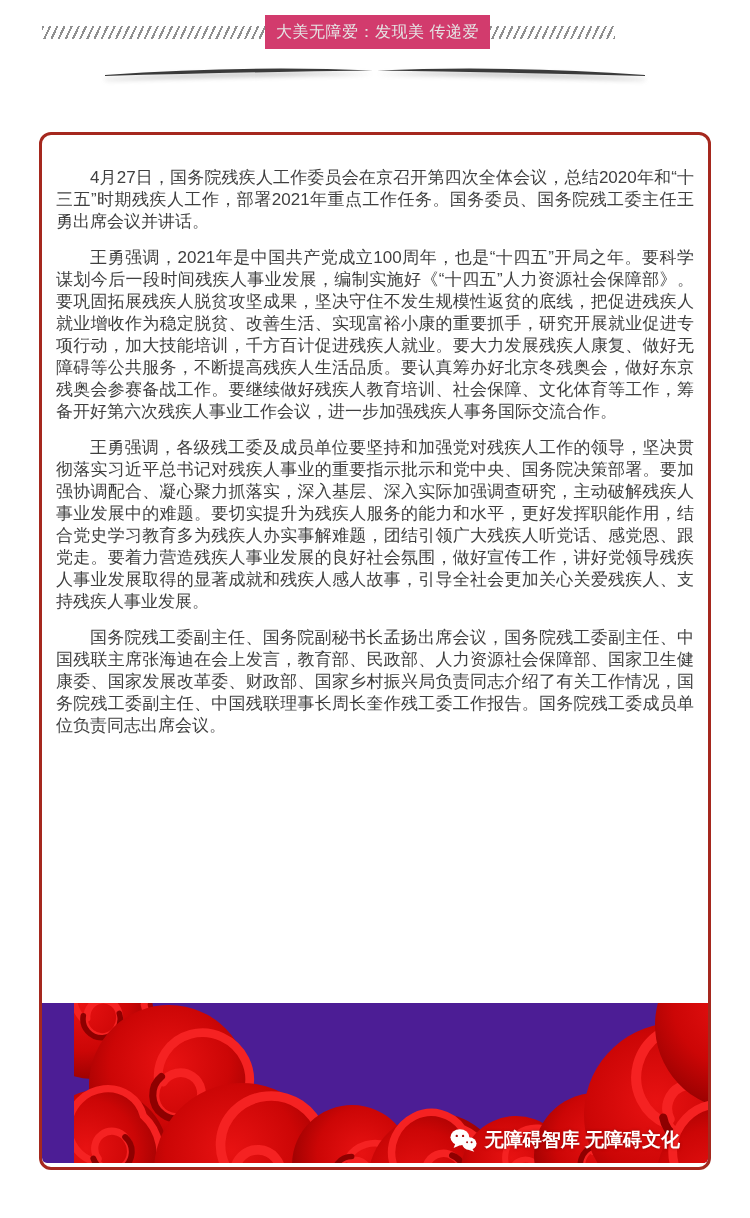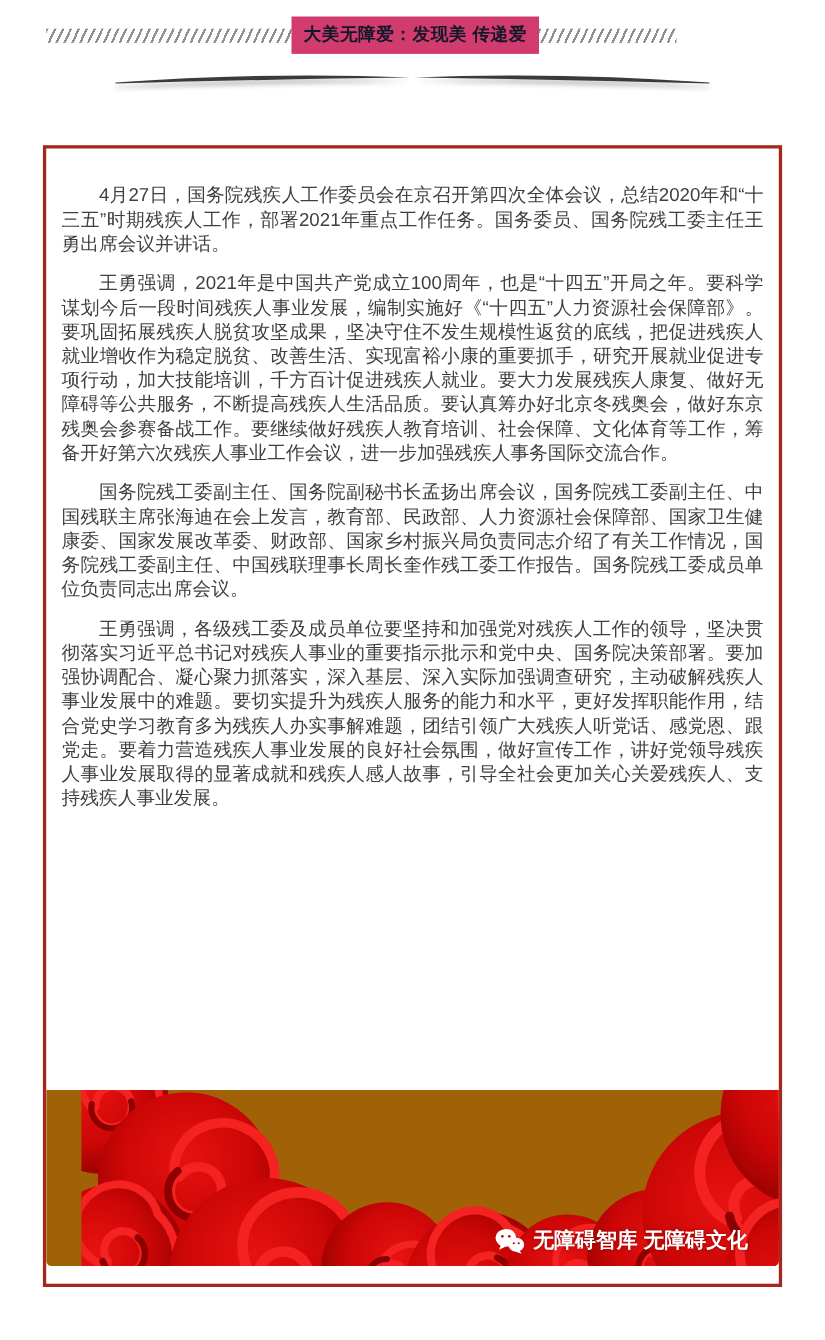--- a/index.html
+++ b/index.html
@@ -21,52 +21,52 @@
     margin:14px 0 0 42px;height:36px;
   }
   .hatch{
     height:13px;
     background:repeating-linear-gradient(115deg,
       #8f8f8f 0, #8f8f8f 2px, transparent 2px, transparent 6.5px);
   }
   .hatch-left{width:223px;}
   .hatch-right{width:125px;}
   .banner{
-    background:var(--pink);color:#0f172a;
-    font-weight:bold;font-size:16px;line-height:34px;height:34px;
+    background:var(--pink);color:#e5e5e5;
+    font-weight:normal;font-size:16px;line-height:34px;height:34px;
     padding:0 11px;white-space:nowrap;letter-spacing:0.5px;
   }
   
   .swoosh{display:block;margin:8px auto 0;}
   
   .card{
     width:672px;height:1038px;
     margin:44px auto 0;
     border:3px solid var(--border-red);
-    border-radius:0;
+    border-radius:12px;
     padding:32px 14px 0;
     display:flex;flex-direction:column;
     background:#fff;
     overflow:hidden;
   }
   .article p{
     margin:0 0 14px;
     text-indent:2em;
     font-size:17px;line-height:22px;
     color:var(--text);
     text-align:justify;
   }
   
   .flower{
     position:relative;
-    margin:auto -14px 16px;
+    margin:auto -14px 4px;
     height:160px;
     border-radius:0 0 5px 5px;
     overflow:hidden;
-    background:#a16207;
+    background:#4c1d95;
     padding-left:32px;
   }
   .flower svg.roses{display:block;width:666px;height:160px;}
   .brand{
     position:absolute;right:28px;bottom:10px;
     display:flex;align-items:center;gap:8px;
     color:#fff;font-size:19px;font-weight:bold;
     text-shadow:0 0 3px rgba(100,0,0,.6);
     white-space:nowrap;
   }
@@ -91,22 +91,22 @@
   <path d="M550,18 Q410,8 282,13 Q410,15 550,19 Z" fill="#777" filter="url(#blurSoft)" opacity="0.55" transform="translate(0,3)"></path>
   <path d="M10,17 Q150,7 278,12.5 Q150,14 10,18 Z" fill="#3a3a3a"></path>
   <path d="M550,17 Q410,7 282,12.5 Q410,14 550,18 Z" fill="#3a3a3a"></path>
 </svg>
 
 <div class="card">
 
   <div class="article">
       <p>4月27日，国务院残疾人工作委员会在京召开第四次全体会议，总结2020年和“十三五”时期残疾人工作，部署2021年重点工作任务。国务委员、国务院残工委主任王勇出席会议并讲话。</p>
       <p>王勇强调，2021年是中国共产党成立100周年，也是“十四五”开局之年。要科学谋划今后一段时间残疾人事业发展，编制实施好《“十四五”人力资源社会保障部》。要巩固拓展残疾人脱贫攻坚成果，坚决守住不发生规模性返贫的底线，把促进残疾人就业增收作为稳定脱贫、改善生活、实现富裕小康的重要抓手，研究开展就业促进专项行动，加大技能培训，千方百计促进残疾人就业。要大力发展残疾人康复、做好无障碍等公共服务，不断提高残疾人生活品质。要认真筹办好北京冬残奥会，做好东京残奥会参赛备战工作。要继续做好残疾人教育培训、社会保障、文化体育等工作，筹备开好第六次残疾人事业工作会议，进一步加强残疾人事务国际交流合作。</p>
+      <p>王勇强调，各级残工委及成员单位要坚持和加强党对残疾人工作的领导，坚决贯彻落实习近平总书记对残疾人事业的重要指示批示和党中央、国务院决策部署。要加强协调配合、凝心聚力抓落实，深入基层、深入实际加强调查研究，主动破解残疾人事业发展中的难题。要切实提升为残疾人服务的能力和水平，更好发挥职能作用，结合党史学习教育多为残疾人办实事解难题，团结引领广大残疾人听党话、感党恩、跟党走。要着力营造残疾人事业发展的良好社会氛围，做好宣传工作，讲好党领导残疾人事业发展取得的显著成就和残疾人感人故事，引导全社会更加关心关爱残疾人、支持残疾人事业发展。</p>
       <p>国务院残工委副主任、国务院副秘书长孟扬出席会议，国务院残工委副主任、中国残联主席张海迪在会上发言，教育部、民政部、人力资源社会保障部、国家卫生健康委、国家发展改革委、财政部、国家乡村振兴局负责同志介绍了有关工作情况，国务院残工委副主任、中国残联理事长周长奎作残工委工作报告。国务院残工委成员单位负责同志出席会议。</p>
-      <p>王勇强调，各级残工委及成员单位要坚持和加强党对残疾人工作的领导，坚决贯彻落实习近平总书记对残疾人事业的重要指示批示和党中央、国务院决策部署。要加强协调配合、凝心聚力抓落实，深入基层、深入实际加强调查研究，主动破解残疾人事业发展中的难题。要切实提升为残疾人服务的能力和水平，更好发挥职能作用，结合党史学习教育多为残疾人办实事解难题，团结引领广大残疾人听党话、感党恩、跟党走。要着力营造残疾人事业发展的良好社会氛围，做好宣传工作，讲好党领导残疾人事业发展取得的显著成就和残疾人感人故事，引导全社会更加关心关爱残疾人、支持残疾人事业发展。</p>
     </div>
 
   <div class="flower">
     <svg class="roses" viewBox="0 0 666 160" aria-hidden="true">
       <defs>
         <radialGradient id="rg" cx="42%" cy="40%" r="68%">
           <stop offset="0%" stop-color="#e81212"></stop>
           <stop offset="55%" stop-color="#cc0606"></stop>
           <stop offset="100%" stop-color="#8e0000"></stop>
         </radialGradient>

